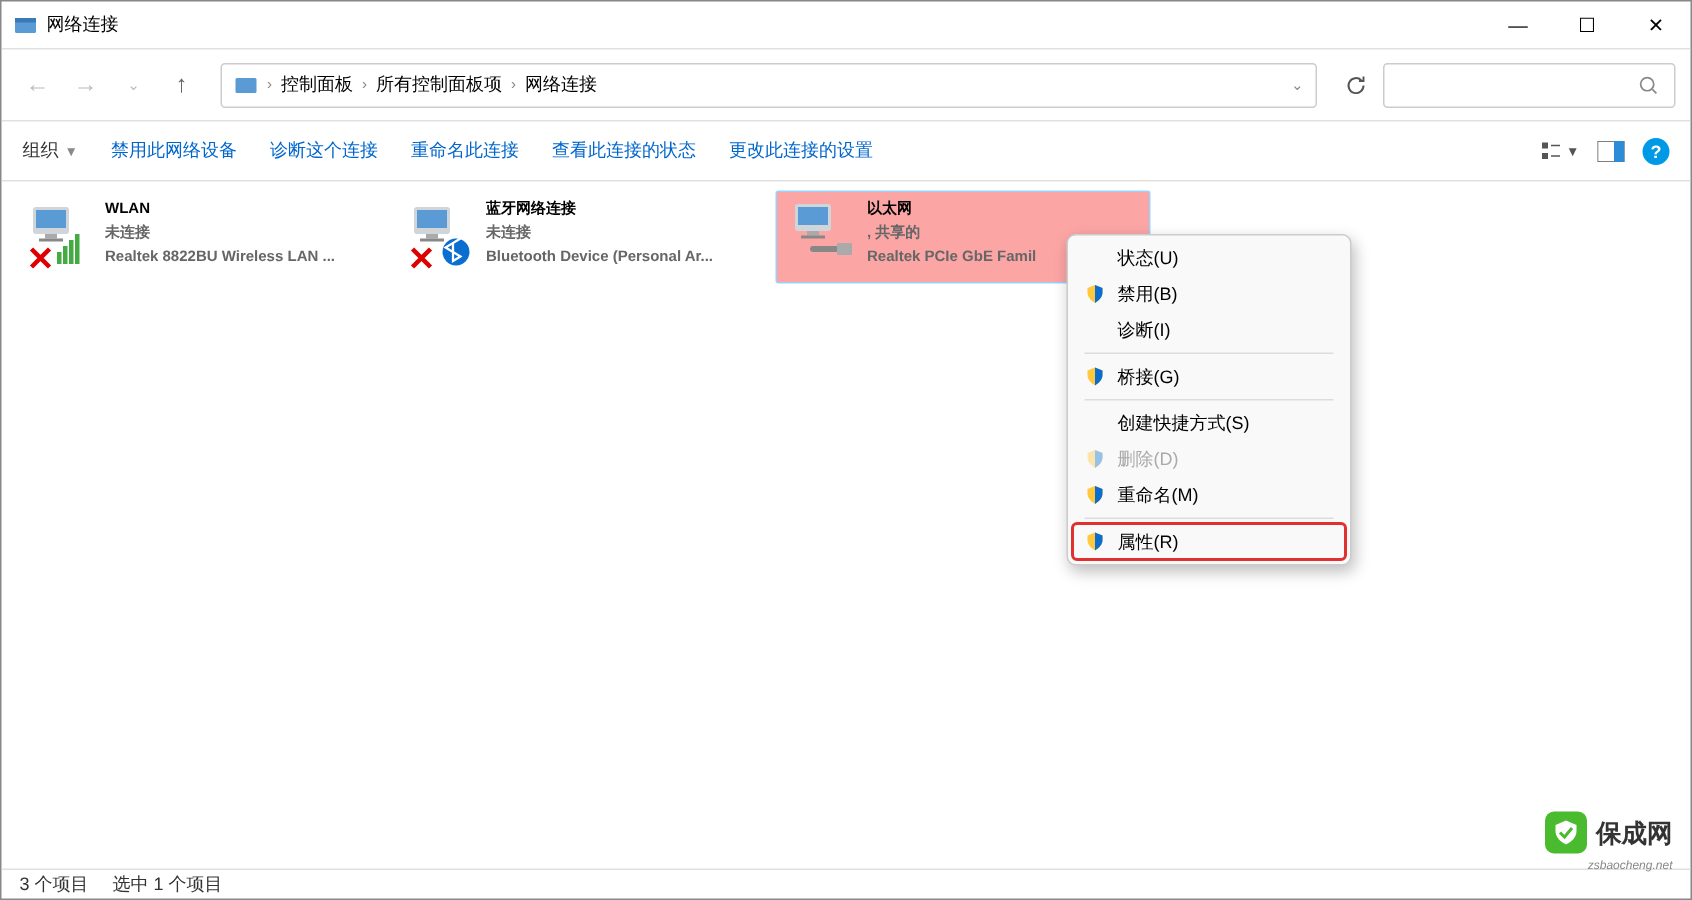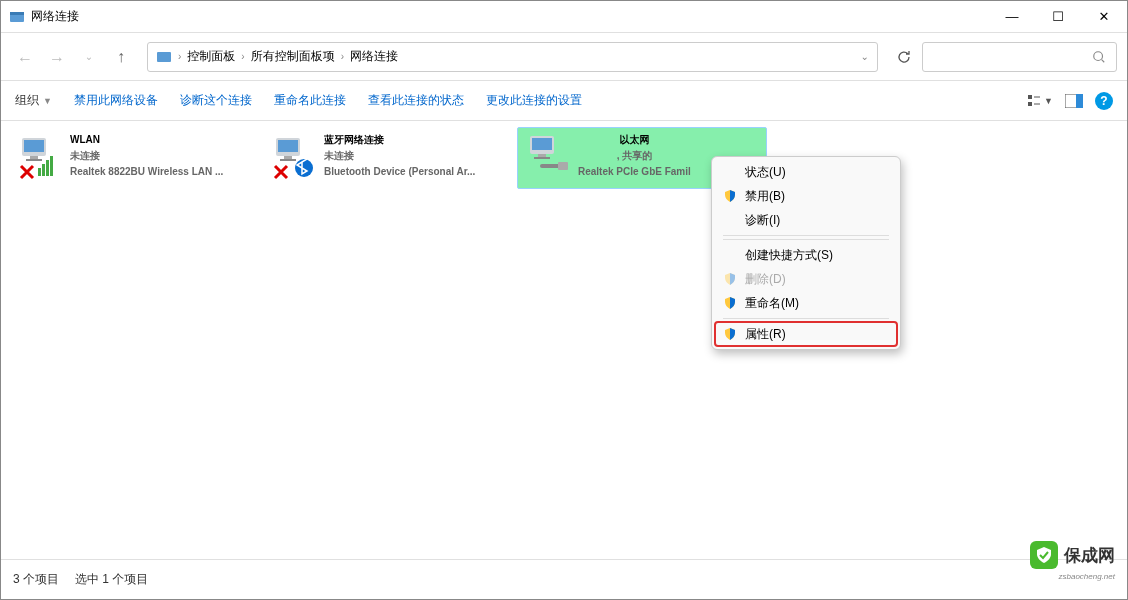--- a/index.html
+++ b/index.html
@@ -22,36 +22,36 @@
     
     .toolbar { height: 40px; display: flex; align-items: center; padding: 0 14px; border-bottom: 1px solid #e0e0e0; gap: 22px; font-size: 12px; color: #0066cc; text-align: center; }
     .toolbar-item.dark { color: #333; display: flex; align-items: center; gap: 4px; }
     .toolbar-right { margin-left: auto; display: flex; align-items: center; gap: 12px; }
     .view-btn { color: #555; display: flex; align-items: center; gap: 2px; }
     .help-btn { width: 18px; height: 18px; background: #0099e5; border-radius: 50%; color: #fff; font-size: 12px; display: flex; align-items: center; justify-content: center; font-weight: bold; }
     
     .content { position: relative; height: calc(100% - 32px - 48px - 40px - 28px); padding: 6px 8px; }
     .conn-row { display: flex; gap: 4px; }
     .conn-item { width: 250px; height: 62px; display: flex; padding: 4px 6px; border: 1px solid transparent; border-radius: 2px; }
-    .conn-item.selected { background: #86efac; border-color: #99d1ff; text-align: center; }
+    .conn-item.selected { background: #fca5a5; border-color: #99d1ff; }
     .conn-icon { width: 48px; height: 48px; flex-shrink: 0; position: relative; margin-right: 6px; }
     .conn-text { font-size: 10px; line-height: 16px; color: #333; overflow: hidden; font-weight: bold; }
     .conn-name { color: #000; }
     .conn-status { color: #666; }
     .conn-device { color: #666; white-space: nowrap; overflow: hidden; text-overflow: ellipsis; }
     
     .context-menu { position: absolute; left: 710px; top: 155px; width: 190px; background: #f9f9f9; border: 1px solid #ccc; box-shadow: 2px 4px 10px rgba(0,0,0,0.25); font-size: 12px; border-radius: 6px; padding: 3px; }
     .cm-item { height: 24px; display: flex; align-items: center; padding: 0 10px 0 8px; gap: 8px; position: relative; border-radius: 3px;}
     .cm-item.disabled { color: #aaa; }
     .cm-item.highlighted { outline: 2px solid #e03030; outline-offset: -1px; }
     .cm-sep { height: 1px; background: #ddd; margin: 3px 8px; }
     .shield { width: 14px; height: 14px; flex-shrink: 0; }
     .shield-space { width: 14px; flex-shrink: 0; }
     
-    .statusbar { position: absolute; bottom: 0; left: 0; right: 0; height: 40px; border-top: 1px solid #e0e0e0; display: flex; align-items: center; padding: 0 12px; font-size: 12px; color: #333; gap: 16px; }
+    .statusbar { position: absolute; bottom: 0; left: 0; right: 0; height: 20px; border-top: 1px solid #e0e0e0; display: flex; align-items: center; padding: 0 12px; font-size: 12px; color: #333; gap: 16px; }
     
     .watermark { position: absolute; right: 12px; bottom: 30px; display: flex; align-items: center; gap: 6px; font-size: 17px; font-weight: bold; color: #333; justify-content: center; }
     .watermark-logo { width: 28px; height: 28px; background: #4aba2e; border-radius: 6px; display: flex; align-items: center; justify-content: center; }
     .watermark-sub { font-size: 8px; color: #888; font-weight: normal; position: absolute; right: 12px; bottom: 18px; font-style: italic; }
   </style>
 </head>
 <body>
 
 <div class="titlebar">
   <svg class="titlebar-icon" viewBox="0 0 16 16">
@@ -201,20 +201,27 @@
         <path d="M7 1l5 2v3c0 3-2 5-5 7-3-2-5-4-5-7V3z" fill="#ffc83d"></path>
         <path d="M7 1l5 2v3c0 3-2 5-5 7V1z" fill="#0a6ed1"></path>
       </svg>
     <span>禁用(B)</span>
   </div>
   <div class="cm-item">
     <span class="shield-space"></span>
     <span>诊断(I)</span>
   </div>
   <div class="cm-sep"></div>
+  <div class="cm-item">
+    <svg class="shield" viewBox="0 0 14 14">
+        <path d="M7 1l5 2v3c0 3-2 5-5 7-3-2-5-4-5-7V3z" fill="#ffc83d"></path>
+        <path d="M7 1l5 2v3c0 3-2 5-5 7V1z" fill="#0a6ed1"></path>
+      </svg>
+    <span>桥接(G)</span>
+  </div>
   <div class="cm-sep"></div>
   <div class="cm-item">
     <span class="shield-space"></span>
     <span>创建快捷方式(S)</span>
   </div>
   <div class="cm-item disabled">
     <svg class="shield" viewBox="0 0 14 14" style="opacity:0.4">
         <path d="M7 1l5 2v3c0 3-2 5-5 7-3-2-5-4-5-7V3z" fill="#ffc83d"></path>
         <path d="M7 1l5 2v3c0 3-2 5-5 7V1z" fill="#0a6ed1"></path>
       </svg>

